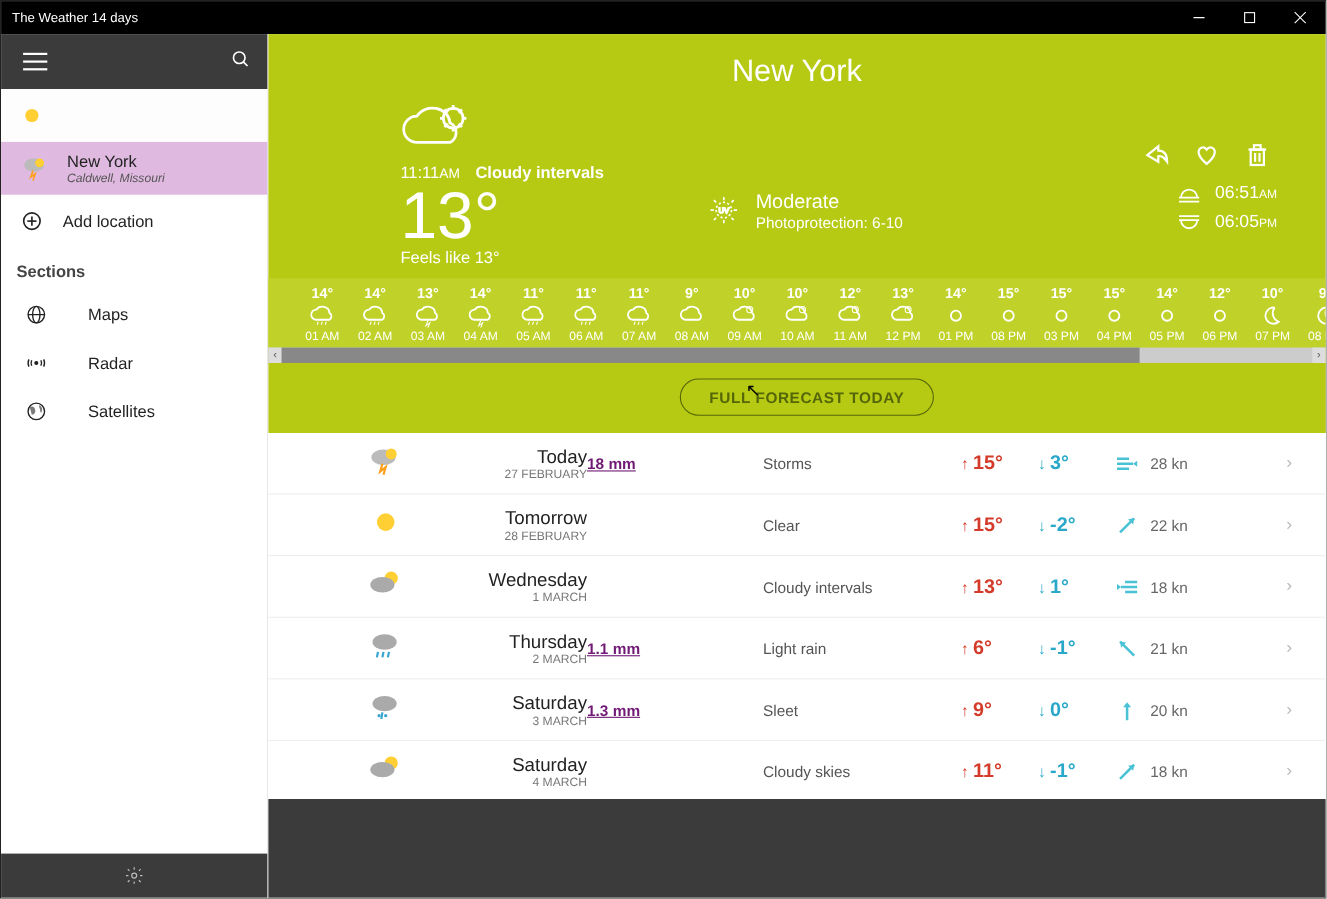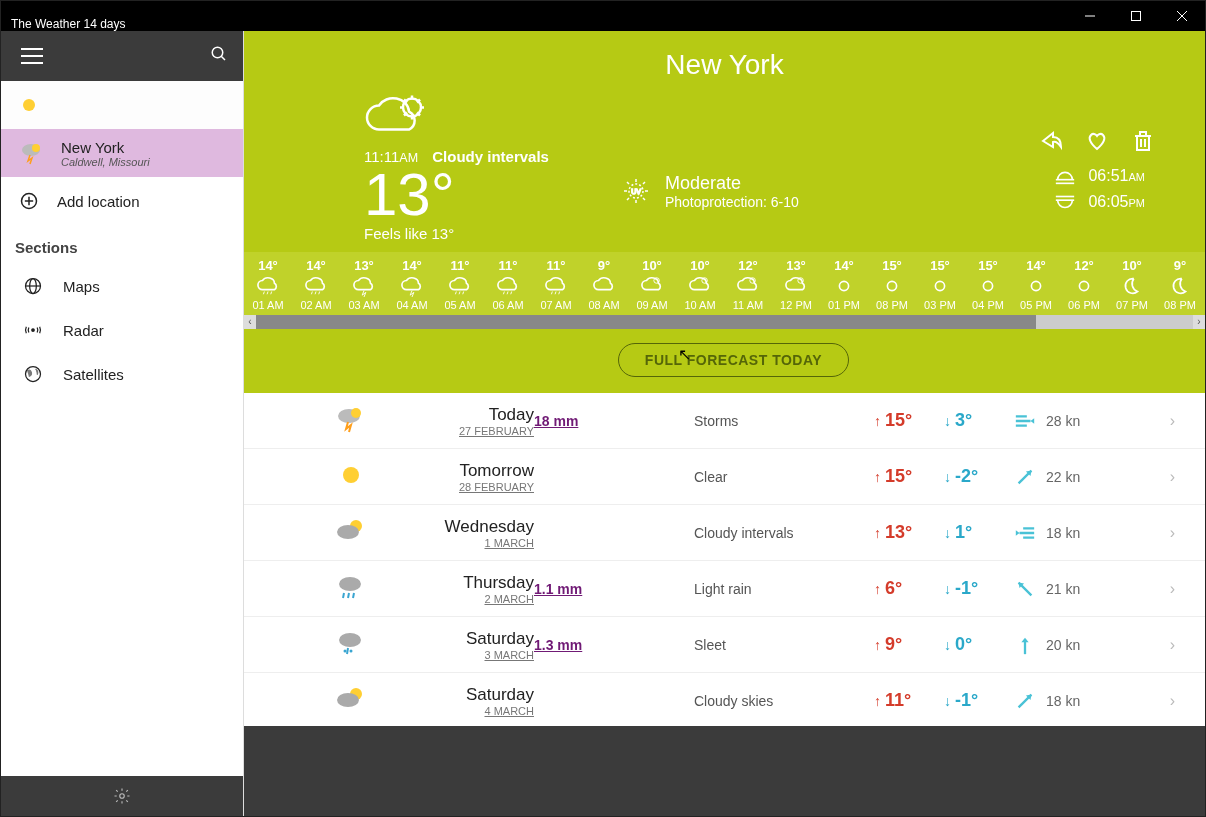--- a/index.html
+++ b/index.html
@@ -1,80 +1,80 @@
 <!DOCTYPE html>
 <html><head>
 <meta charset="utf-8">
 <style>
   * { margin:0; padding:0; box-sizing:border-box; font-family:"Segoe UI", Arial, sans-serif; }
   body { background:#fff; overflow:hidden; width:1206px; height:817px; }
   .window { width:1206px; height:817px; display:flex; flex-direction:column; background:#fff; border:1px solid #222; }
   
-  .titlebar { background:#000; color:#fff; height:30px; display:flex; align-items:flex-end; justify-content:space-between; padding-left:10px; font-size:12px; }
+  .titlebar { background:#000; color:#fff; height:30px; display:flex; align-items:center; justify-content:space-between; padding-left:10px; font-size:12px; }
   .titlebar-buttons { display:flex; }
   .tbb { width:46px; height:30px; display:flex; align-items:center; justify-content:center; color:#fff; }
   
   .body { flex:1; display:flex; min-height:0; }
   .sidebar { width:243px; background:#fff; display:flex; flex-direction:column; border-right:1px solid #ddd; }
   .sidebar-top { height:50px; background:#3b3b3b; display:flex; align-items:center; justify-content:space-between; padding:0 15px 0 20px; }
   .hamburger { width:22px; height:16px; display:flex; flex-direction:column; justify-content:space-between; cursor:pointer; }
   .hamburger span { height:2px; background:#fff; }
   .search-ic svg { width:18px; height:18px; }
   .loc-row { display:flex; align-items:center; height:48px; padding-left:18px; gap:18px; font-size:15px; color:#222; cursor:pointer; }
   .loc-row.current { background:#fdfdfd; }
   .loc-row.selected { background:#dfb9df; }
   .loc-row.selected .loc-name { color:#222; font-size:15px; }
   .loc-sub { font-size:11px; color:#555;font-style:italic; }
   .sections-h { font-size:15px; font-weight:600; color:#444; padding:14px 14px 8px; }
-  .sec-row { display:flex; align-items:center; gap:20px; padding:12px 22px; font-size:15px; color:#222; cursor:pointer; }
+  .sec-row { display:flex; align-items:center; gap:37px; padding:12px 22px; font-size:15px; color:#222; cursor:pointer; }
   .sec-row svg { width:20px; height:20px; }
   .sidebar-footer { margin-top:auto; height:40px; background:#3b3b3b; display:flex; align-items:center; justify-content:center; }
   .sidebar-footer svg { width:18px; height:18px; stroke:#bbb; }
   
   .main { flex:1; display:flex; flex-direction:column; min-width:0; background:#fff; }
   .hero { background:#b6ca14; color:#fff; position:relative; padding-bottom:0; }
   .city-title { text-align:center; font-size:28px; font-weight:400; padding:18px 0 8px; }
   .hero-actions { position:absolute; top:98px; right:50px; display:flex; gap:22px; }
   .hero-actions svg { width:24px; height:24px; stroke:#fff; fill:none; stroke-width:2; }
-  .hero-body { display:flex; padding:0 0 10px 120px; align-items:flex-start; gap:72px; }
+  .hero-body { display:flex; padding:0 0 10px 120px; align-items:flex-start; gap:94px; }
   .cur-block { display:flex; flex-direction:column; }
   .cur-icon svg { width:70px; height:55px; stroke:#fff; fill:none; stroke-width:2.5; }
   .cur-line { font-size:15px; }
   .cur-line .time { margin-right:10px; }
   .cur-temp { font-size:60px; font-weight:300; line-height:1; }
   .cur-feels { font-size:15px; }
   .uv-block { display:flex; align-items:center; gap:14px; margin-top:80px; }
   .uv-block svg { width:30px; height:30px; }
   .uv-text .l1 { font-size:18px; }
   .uv-text .l2 { font-size:14px; }
-  .sun-block { margin-top:76px; margin-left:auto; margin-right:60px; display:flex; flex-direction:column; gap:4px; }
+  .sun-block { margin-top:76px; margin-left:auto; margin-right:44px; display:flex; flex-direction:column; gap:4px; }
   .sun-row { display:flex; align-items:center; gap:12px; font-size:16px; }
   .sun-row small { font-size:11px; }
   .sun-row svg { width:22px; height:22px; }
   
   .hourly-wrap { background:#c0d22a; }
-  .hourly { display:flex; overflow:hidden; }
+  .hourly { display:flex; overflow:hidden;padding-left:25px; }
   .hcell { flex:0 0 48px; width:48px; text-align:center; color:#fff; font-size:12px; padding:6px 0 4px; }
   .hcell .ht { font-size:13px; font-weight:600; }
   .hcell .hi svg { width:22px; height:22px; margin:2px auto; display:block; }
   .hcell .hh { font-size:11px; margin-top:2px; }
   .hscroll { height:14px; background:#ccc; position:relative; }
   .hscroll .thumb { position:absolute; left:12px; top:0; height:14px; width:780px; background:#888; }
   .hscroll .arrow { position:absolute; top:0; width:12px; height:14px; background:#ddd; font-size:10px; text-align:center; line-height:14px; color:#555;}
   .hscroll .arrow.l{left:0;} .hscroll .arrow.r{right:0;}
   .full-btn-row { background:#b6ca14; text-align:center; padding:14px 0 16px;margin-left:18px; }
   .full-btn { display:inline-block; border:1.5px solid #556608; color:#556608; font-size:14px; letter-spacing:0.5px; padding:8px 26px; border-radius:20px; font-weight:600; cursor:pointer; }
   
   .daily { background:#fff; overflow-y:auto; flex:1; }
   .drow { display:flex; align-items:center; height:56px; border-bottom:1px solid #eee; padding:0 30px 0 90px; gap:0; cursor:pointer; }
   .drow .dicon { width:50px; }
   .drow .dicon svg { width:34px; height:28px; }
   .drow .dname { width:150px;text-align:right; }
   .drow .dname .dn { font-size:17px; color:#222; }
-  .drow .dname .dd { font-size:11px; color:#777;text-decoration:underline; }
+  .drow .dname .dd { font-size:11px; color:#777; }
   .drow .dprecip { width:160px; font-size:14px; color:#701a75; font-weight:600;text-decoration:underline; }
   .drow .dcond { width:180px; font-size:14px; color:#555; }
   .drow .dmax { width:70px; font-size:18px; font-weight:600; color:#d43b2a; display:flex; align-items:center; gap:4px;}
   .drow .dmin { width:70px; font-size:18px; font-weight:600; color:#2aa8c9; display:flex; align-items:center; gap:4px;}
   .drow .dwind { width:110px; font-size:14px; color:#666; display:flex; align-items:center; gap:10px;}
   .drow .dwind svg { width:22px; height:22px; }
   .drow .chev { margin-left:auto; color:#bbb; }
   .arr-up::before{content:"↑"; color:#d43b2a; font-size:14px;}
   .arr-dn::before{content:"↓"; color:#2aa8c9; font-size:14px;}
   .bottombar { height:90px; background:#3b3b3b; }

